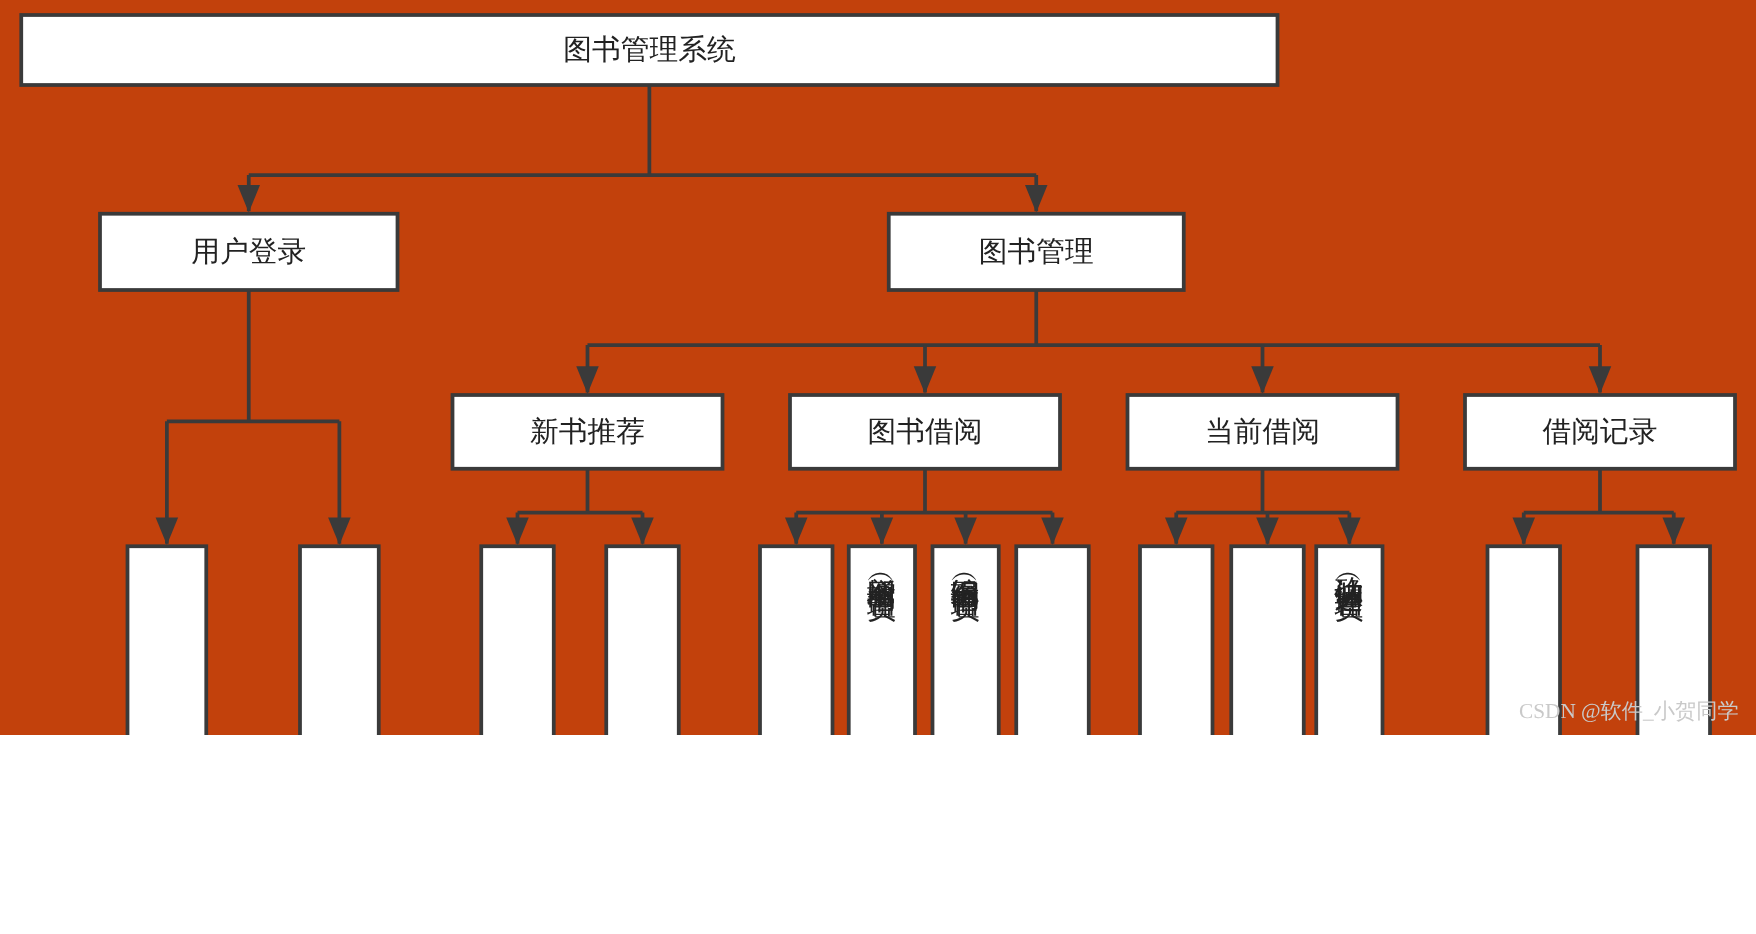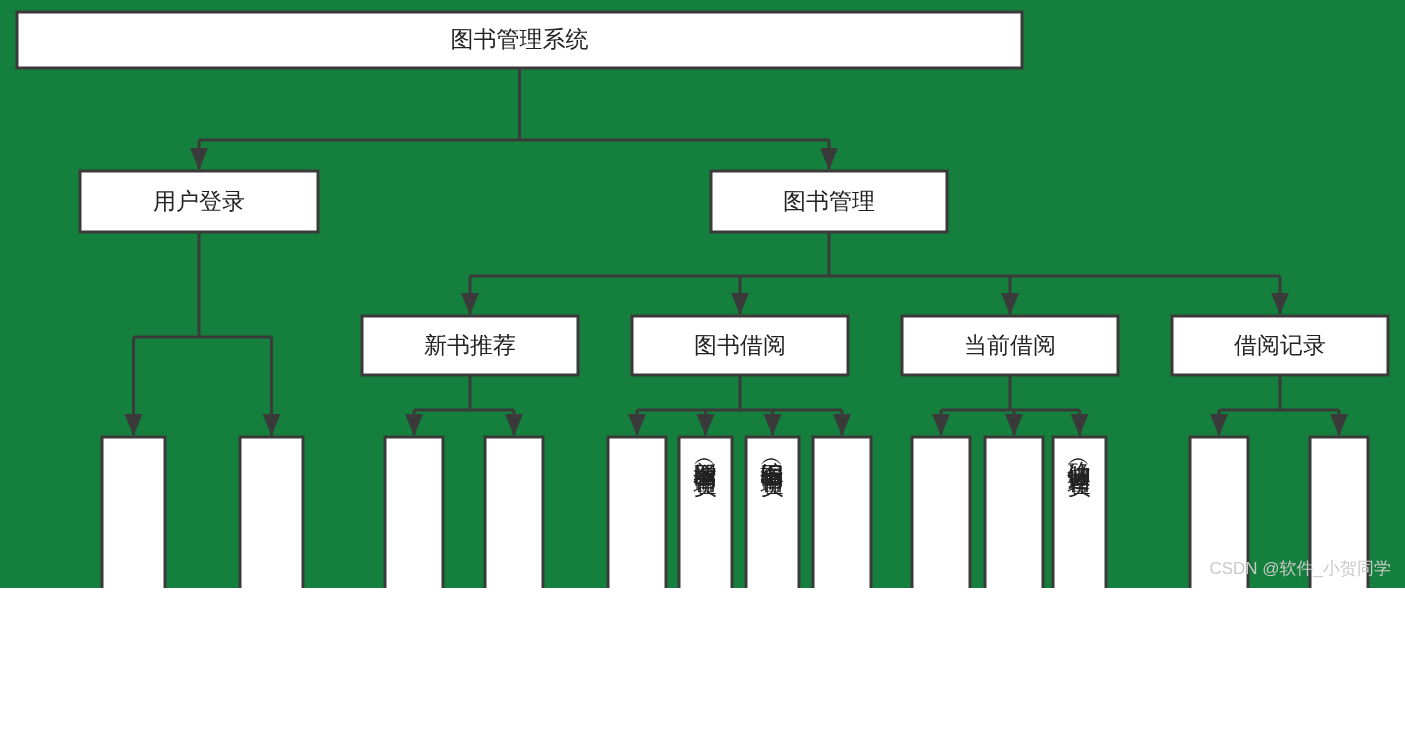--- a/index.html
+++ b/index.html
@@ -7,21 +7,21 @@
     padding: 0;
     background: #ffffff;
   }
   body {
     font-family: "Liberation Sans", "DejaVu Sans", sans-serif;
   }
   #diagram-root {
     position: relative;
     width: 1405px;
     height: 588px;
-    background: #15803d;
+    background: #c2410c;
     overflow: hidden;
   }
   svg.flow-canvas {
     position: absolute;
     left: 0;
     top: 0;
     width: 1405px;
     height: 747px;
   }
   .node-box {
@@ -55,21 +55,21 @@
     line-height: 1.05;
     color: #222222;
     letter-spacing: 2px;
     white-space: nowrap;
     pointer-events: none;
   }
   .watermark {
     position: absolute;
     right: 14px;
     bottom: 8px;
-    font-family: Liberation Sans, sans-serif;
+    font-family: Liberation Serif, serif;
     font-size: 17px;
     color: #c9c9c9;
     white-space: nowrap;
     user-select: none;
   }
 </style>
 </head>
 <body>
 
 <div id="diagram-root">

